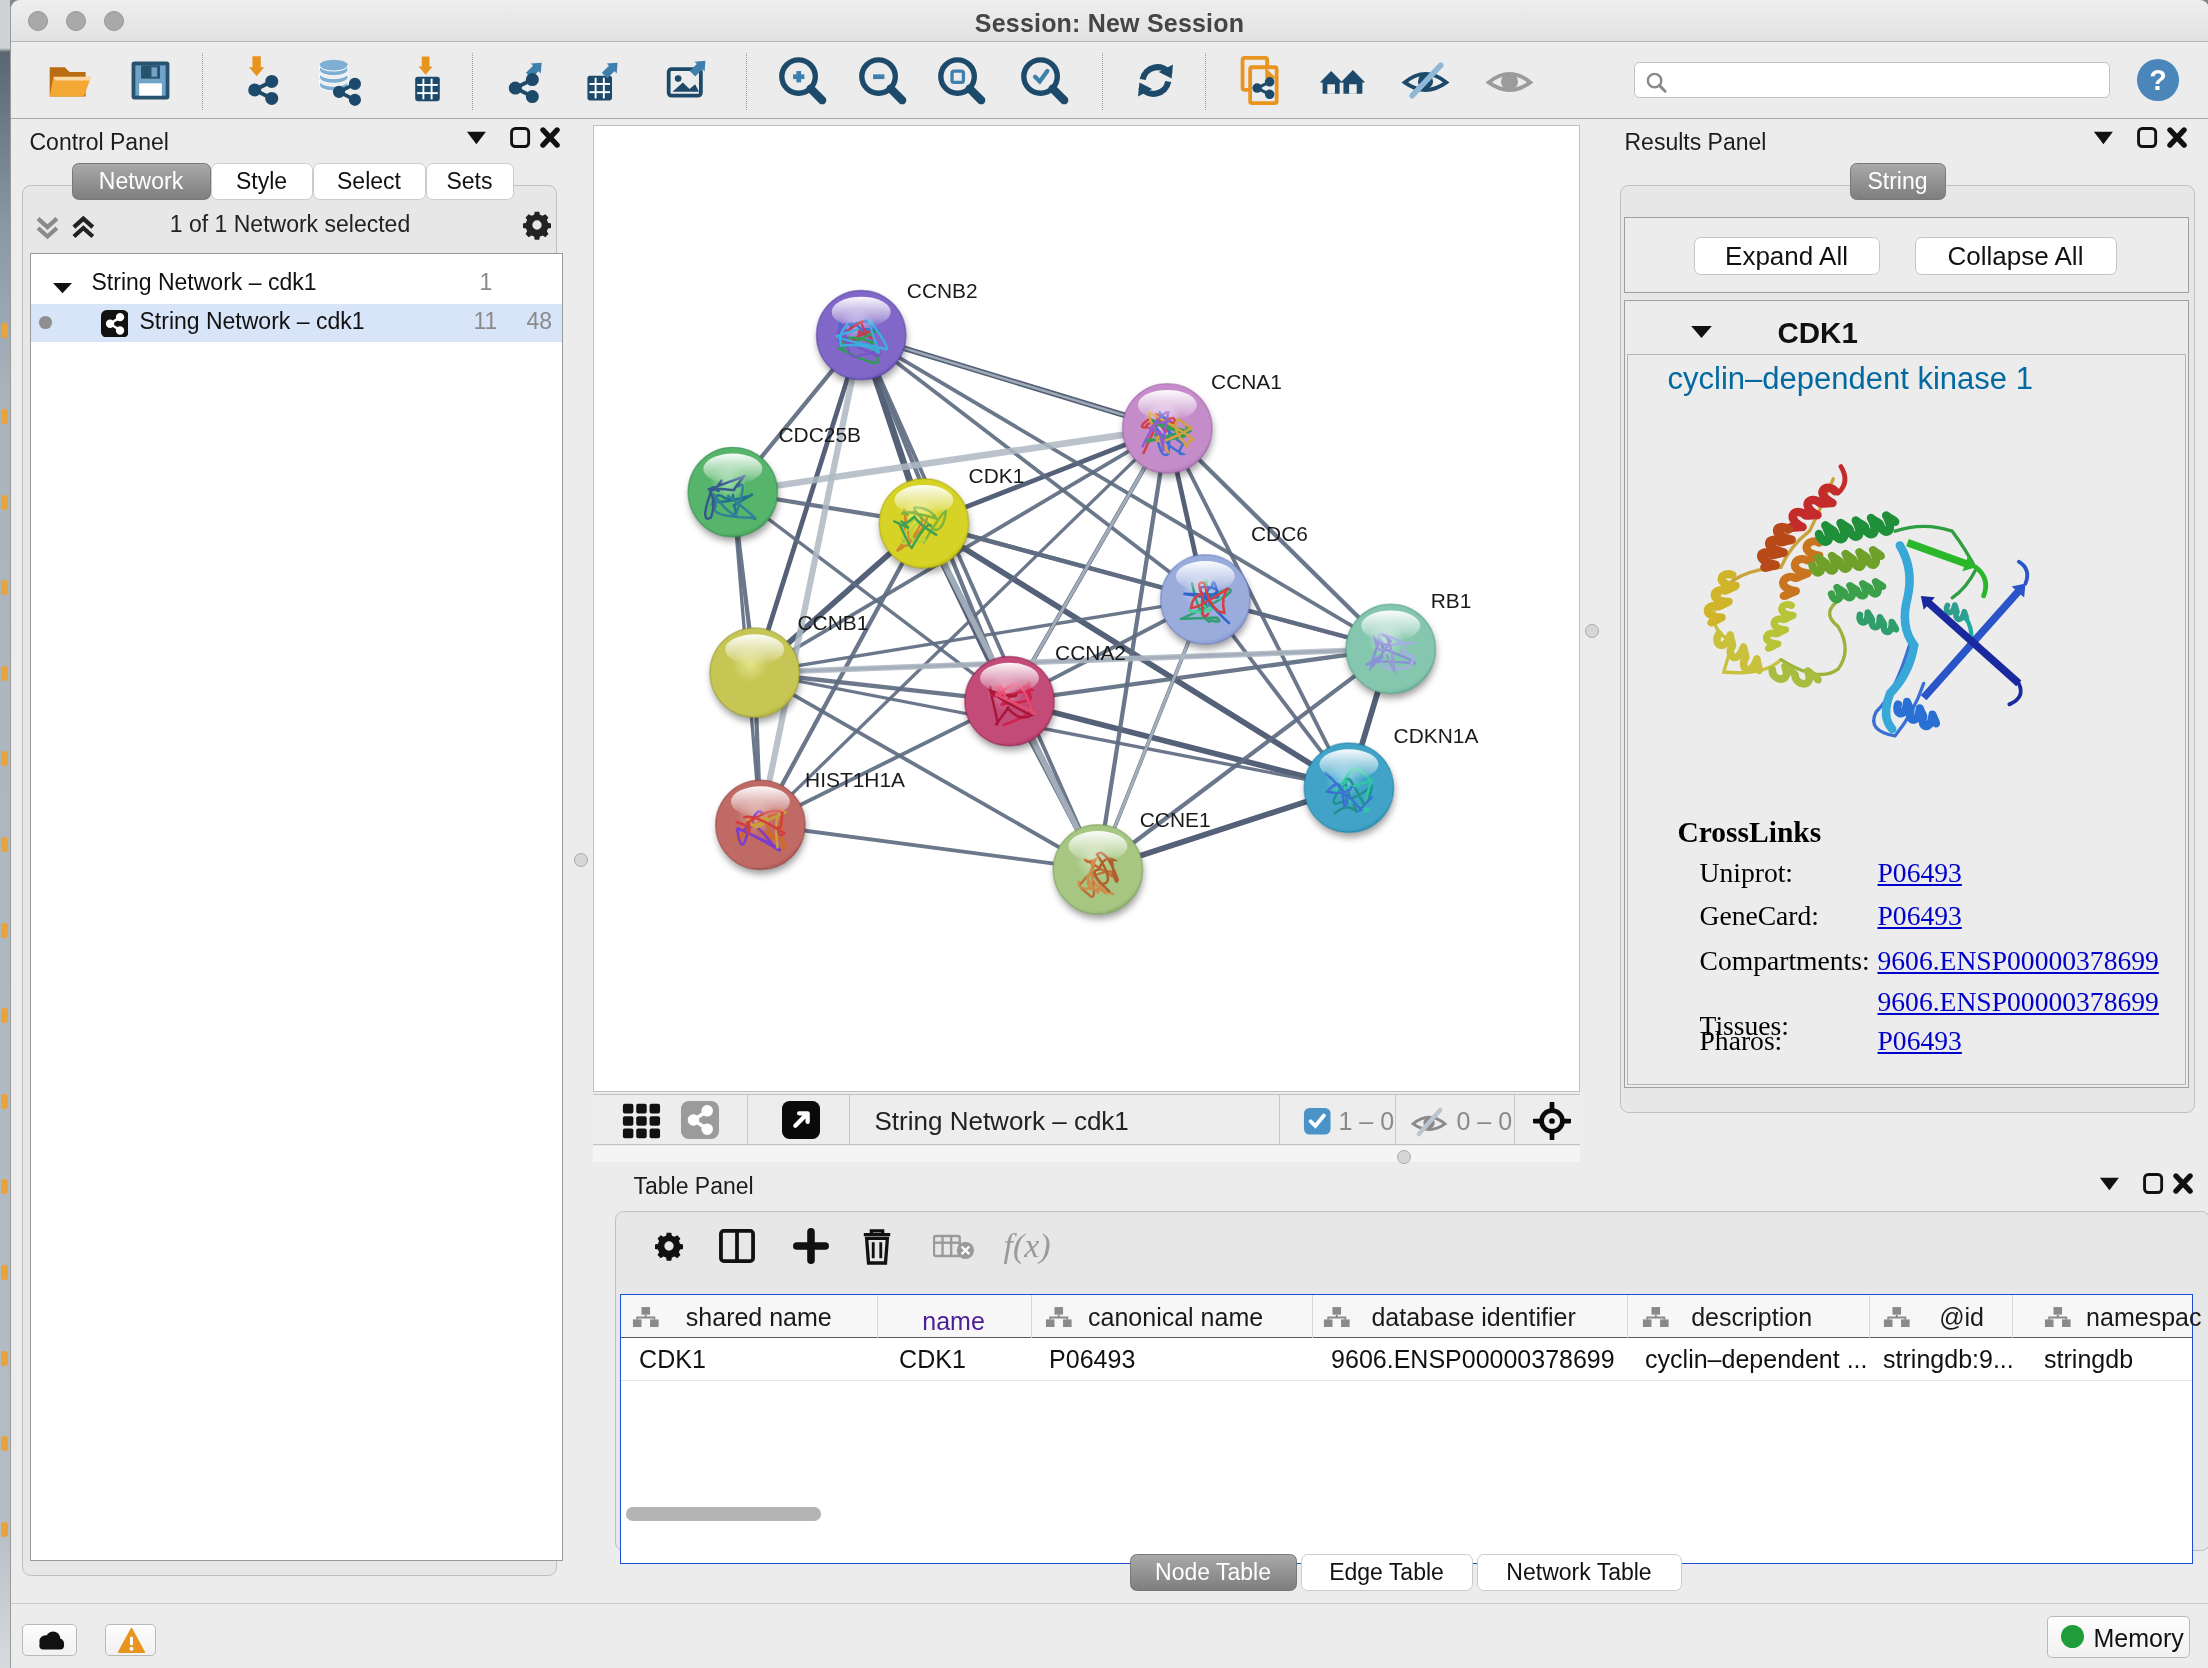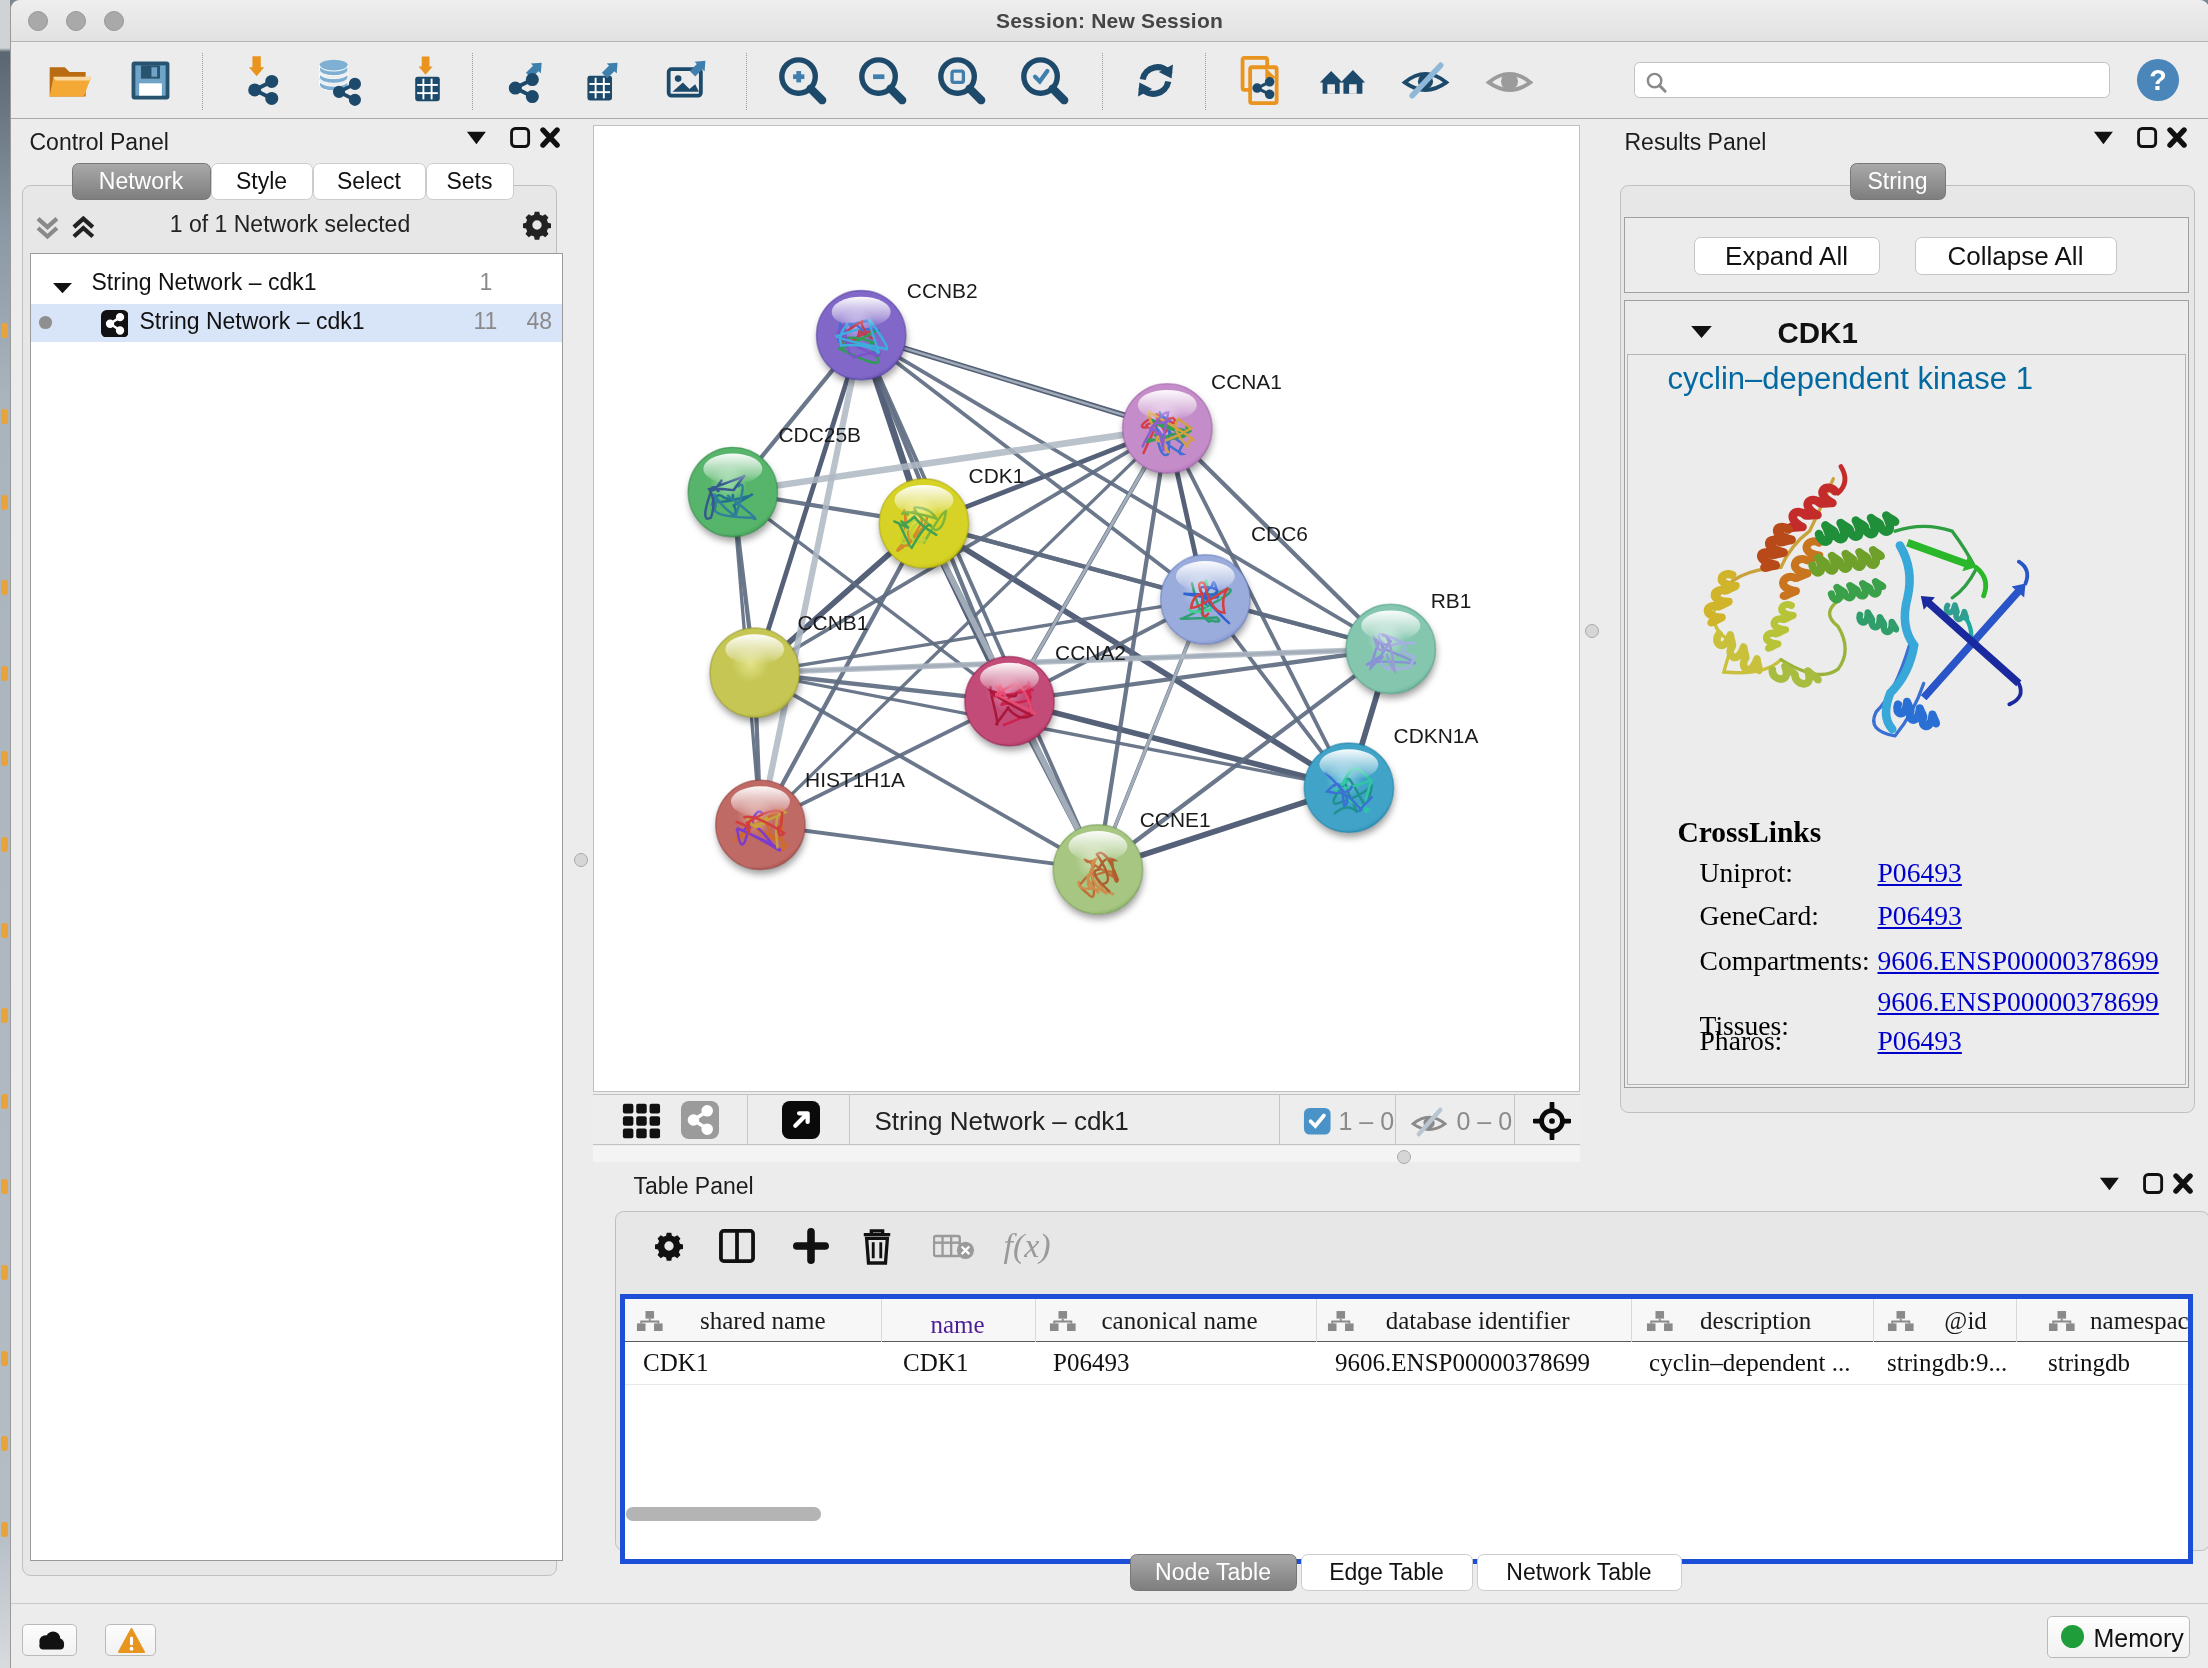--- a/index.html
+++ b/index.html
@@ -3,21 +3,21 @@
 <meta charset="utf-8">
 <style>
 * { margin:0; padding:0; box-sizing:border-box; }
 html,body { width:2208px; height:1668px; overflow:hidden; }
 body { font-family:"Liberation Sans", sans-serif; background:#7d8893; position:relative; }
 .abs { position:absolute; }
 #win { position:absolute; left:9.5px; top:0; width:2199px; height:1668px; background:#ececec; border-left:1px solid #9a9a9a; border-radius:9.5px 9.5px 0 0; }
 
 #titlebar { position:absolute; left:0; top:0; width:100%; height:42px; background:linear-gradient(#eeeeee,#e2e2e2); border-bottom:1px solid #b6b6b6; border-radius:9.5px 9.5px 0 0; }
 .tl { position:absolute; top:10.5px; width:20px; height:20px; border-radius:50%; background:#a9a9a9; border:1px solid #979797; }
-#title { position:absolute; top:8.6px; width:100%; text-align:center; font-size:21px; font-weight:bold; color:#454545; letter-spacing:0.2px; }
+#title { position:absolute; top:8.6px; width:100%; text-align:center; font-size:25px; font-weight:bold; color:#454545; letter-spacing:0.2px; }
 
 #toolbar { position:absolute; left:0; top:43px; width:100%; height:76px; background:#ececec; border-bottom:1px solid #aaaaaa; }
 .tsep { position:absolute; top:9.5px; height:57px; width:0; border-left:1.9px dotted #9b9b9b; }
 
 #search { position:absolute; left:1623px; top:19px; width:476px; height:36px; background:#ffffff; border:1px solid #c2c2c2; border-radius:5.7px; }
 
 .phead { font-size:23px; color:#1c1c1c; }
 .paneltab { position:absolute; height:37px; line-height:35px; text-align:center; font-size:23px; background:#ffffff; border:1px solid #cccccc; border-radius:6.7px; color:#111; }
 .paneltab.sel { background:linear-gradient(#a9a9a9,#7e7e7e); color:#ffffff; border:1px solid #787878; }
 .pbox { position:absolute; background:#e7e7e7; border:1px solid #bfbfbf; border-radius:8.6px; }
@@ -669,21 +669,21 @@
       </svg>
       <svg class="abs" style="left:340px;top:71px;" width="42" height="27" viewBox="0 0 44 28">
         <rect x="1" y="3" width="27" height="21" rx="2" fill="none" stroke="#9a9a9a" stroke-width="2.5"></rect>
         <line x1="1" y1="10" x2="28" y2="10" stroke="#9a9a9a" stroke-width="2.5"></line>
         <line x1="10" y1="3" x2="10" y2="24" stroke="#9a9a9a" stroke-width="2.5"></line>
         <line x1="19" y1="3" x2="19" y2="24" stroke="#9a9a9a" stroke-width="2.5"></line>
         <circle cx="34" cy="18" r="9" fill="#9a9a9a"></circle>
         <path d="M30 14 L38 22 M38 14 L30 22" stroke="#fff" stroke-width="2.5"></path>
       </svg>
       <div class="abs serif" style="left:411px;top:65px;font-size:34px;font-style:italic;color:#9a9a9a;">f(x)</div>
-    <div id="tbl" class="abs" style="left:27.6px;top:132px;width:1573px;height:270px;background:#ffffff;border:5px solid #1d4ed8;font-family:Liberation Serif, serif;">
+    <div id="tbl" class="abs" style="left:27.6px;top:132px;width:1573px;height:270px;background:#ffffff;border:1px solid #1d4ed8;">
       <div class="abs" style="left:0;top:0;width:100%;height:43px;background:#f7f7f7;border-bottom:1.9px solid #5a5a5a;"></div>
         <div class="abs" style="left:256px;top:0;width:1px;height:43px;background:#d8d8d8;"></div>
         <div class="abs" style="left:410px;top:0;width:1px;height:43px;background:#d8d8d8;"></div>
         <div class="abs" style="left:691px;top:0;width:1px;height:43px;background:#d8d8d8;"></div>
         <div class="abs" style="left:1006px;top:0;width:1px;height:43px;background:#d8d8d8;"></div>
         <div class="abs" style="left:1248px;top:0;width:1px;height:43px;background:#d8d8d8;"></div>
         <div class="abs" style="left:1391px;top:0;width:1px;height:43px;background:#d8d8d8;"></div>
         <svg class="abs" style="left:10.5px;top:11.4px;" width="28.5" height="23" viewBox="0 0 30 24">
           <rect x="10" y="1" width="9" height="8" fill="#8a8a8a"></rect>
           <rect x="1" y="14" width="9" height="8" fill="#8a8a8a"></rect>

